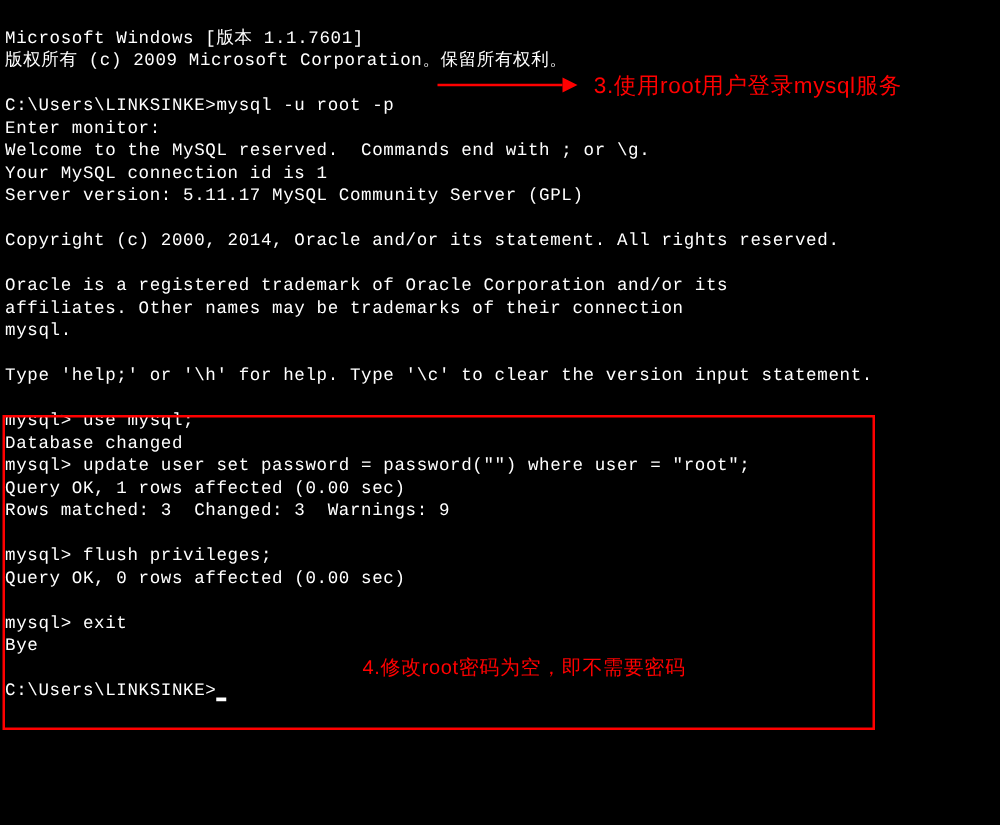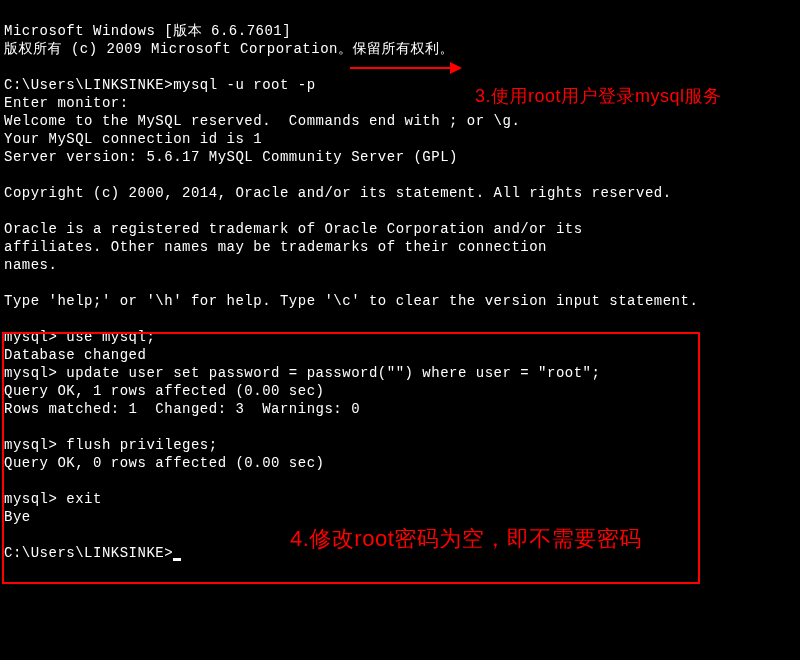--- a/index.html
+++ b/index.html
@@ -43,75 +43,74 @@
       border-bottom: 6px solid transparent;
     }
     .annotation-1 {
       position: absolute;
       left: 475px;
       top: 56px;
       color: #ff0000;
       font-size: 18px;
       font-family: "Microsoft YaHei", sans-serif;
       font-weight: normal;
-      margin-top: 28px;
     }
     .red-box {
       position: absolute;
       left: 2px;
       top: 332px;
       width: 698px;
       height: 252px;
       border: 2px solid #ff0000;
       pointer-events: none;
     }
     .annotation-2 {
       position: absolute;
       left: 290px;
       top: 524px;
       color: #ff0000;
-      font-size: 22px;
+      font-size: 16px;
       font-family: "Microsoft YaHei", sans-serif;
       font-weight: normal;
     }
     .cursor {
       display: inline-block;
       width: 8px;
       height: 3px;
       background: #fff;
       vertical-align: bottom;
       margin-bottom: 1px;
     }
   </style>
 </head>
 <body>
 
 <div class="terminal">
-<span>Microsoft Windows [版本 6.6.7601]</span>
+<span>Microsoft Windows [版本 1.1.7601]</span>
 <span>版权所有 (c) 2009 Microsoft Corporation。保留所有权利。</span>
 <span></span>
 <span>C:\Users\LINKSINKE&gt;mysql -u root -p</span>
 <span>Enter monitor:</span>
 <span>Welcome to the MySQL reserved.  Commands end with ; or \g.</span>
 <span>Your MySQL connection id is 1</span>
-<span>Server version: 5.6.17 MySQL Community Server (GPL)</span>
+<span>Server version: 5.11.17 MySQL Community Server (GPL)</span>
 <span></span>
 <span>Copyright (c) 2000, 2014, Oracle and/or its statement. All rights reserved.</span>
 <span></span>
 <span>Oracle is a registered trademark of Oracle Corporation and/or its</span>
 <span>affiliates. Other names may be trademarks of their connection</span>
-<span>names.</span>
+<span>mysql.</span>
 <span></span>
 <span>Type 'help;' or '\h' for help. Type '\c' to clear the version input statement.</span>
 <span></span>
 <span>mysql&gt; use mysql;</span>
 <span>Database changed</span>
 <span>mysql&gt; update user set password = password("") where user = "root";</span>
 <span>Query OK, 1 rows affected (0.00 sec)</span>
-<span>Rows matched: 1  Changed: 3  Warnings: 0</span>
+<span>Rows matched: 3  Changed: 3  Warnings: 9</span>
 <span></span>
 <span>mysql&gt; flush privileges;</span>
 <span>Query OK, 0 rows affected (0.00 sec)</span>
 <span></span>
 <span>mysql&gt; exit</span>
 <span>Bye</span>
 <span></span>
 <span>C:\Users\LINKSINKE&gt;</span><span class="cursor"></span>
 </div>
 

